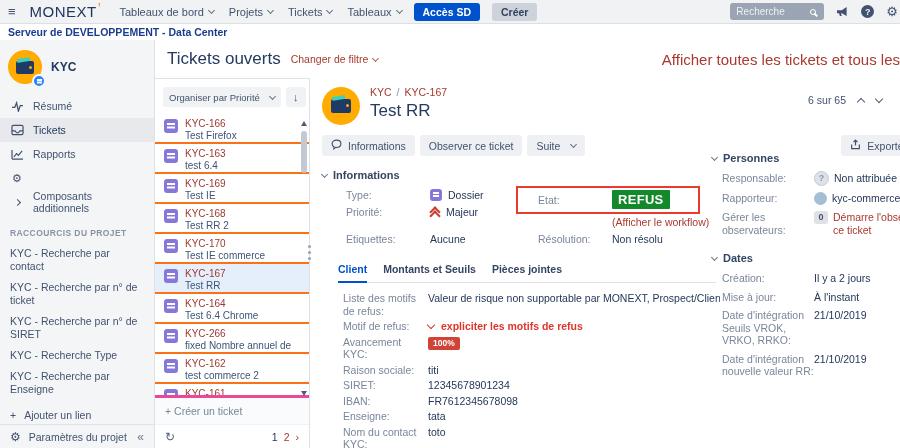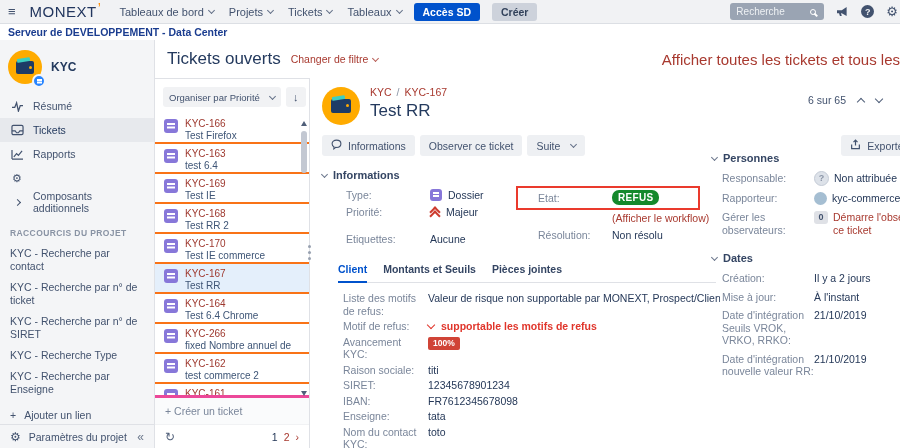--- a/index.html
+++ b/index.html
@@ -108,21 +108,21 @@
   .i-label{width:84px;min-width:84px;margin-left:24px;color:#7a869a;font-size:10.5px}
   .i-value{color:#253858;font-size:10.5px;display:flex;gap:6px;align-items:center}
   .etiq{margin-top:15px}
   .pdoc.sm{width:12px;height:12px;min-width:12px;margin-top:0}
   .pdoc.sm::after{top:3px;box-shadow:0 3px 0 #fff}
   .majeur{position:relative;width:10px;height:10px;display:inline-block}
   .majeur::before,.majeur::after{content:'';position:absolute;left:1px;width:6px;height:6px;border-top:2px solid #cd3b2f;border-right:2px solid #cd3b2f;transform:rotate(-45deg)}
   .majeur::before{top:1px}.majeur::after{top:5px}
   .info-right .i-label{width:74px;min-width:74px;margin-left:20px}
   .etat-box{border:2px solid #ea3a2d;display:flex;align-items:center;width:184px;padding:2px 0 3px;margin:-3px 0 2px -2px}
-  .badge-green{background:#14892c;color:#fff;font-size:10px;font-weight:bold;padding:2px 6px;border-radius:7px;letter-spacing:.3px}
+  .badge-green{background:#14892c;color:#fff;font-size:13px;font-weight:bold;padding:2px 6px;border-radius:1px;letter-spacing:.3px}
   .wf-link{font-size:10.5px}
   .tabs{display:flex;gap:16px;border-bottom:1px solid #dfe1e6;width:378px;margin:14px 0 0 16px}
   .tab{color:#344563;font-weight:bold;font-size:10.5px;padding-bottom:6px;border-bottom:2px solid transparent;margin-bottom:-1px;cursor:pointer}
   .tab.active{color:#0052cc;border-bottom-color:#0052cc}
   .fields{margin:9px 0 0 21px}
   .f-row{display:flex;margin-bottom:3px;align-items:flex-start}
   .f-label{width:85px;min-width:85px;color:#7a869a;font-size:10.5px;line-height:12.5px}
   .f-value{color:#253858;font-size:10.5px;line-height:12.5px;white-space:nowrap;overflow:hidden;max-width:292px}
   .v-red-link{color:#e0352b;font-weight:bold;overflow:visible;cursor:pointer}
   .v-red-link::before{content:'';width:5px;height:5px;border-right:1.5px solid #e0352b;border-bottom:1.5px solid #e0352b;transform:rotate(45deg);display:inline-block;margin:0 7px 2px 0}
@@ -473,21 +473,21 @@
 
         <div class="fields">
 
             <div class="f-row">
               <div class="f-label">Liste des motifs de refus:</div>
               <div class="f-value">Valeur de risque non supportable par MONEXT, Prospect/Client en GDA</div>
             </div>
 
             <div class="f-row">
               <div class="f-label">Motif de refus:</div>
-              <div class="f-value v-red-link">supportable les motifs de refus</div>
+              <div class="f-value v-red-link">expliciter les motifs de refus</div>
             </div>
 
             <div class="f-row">
               <div class="f-label">Avancement KYC:</div>
               <div class="f-value v-red-badge">100%</div>
             </div>
 
             <div class="f-row">
               <div class="f-label">Raison sociale:</div>
               <div class="f-value">titi</div>

